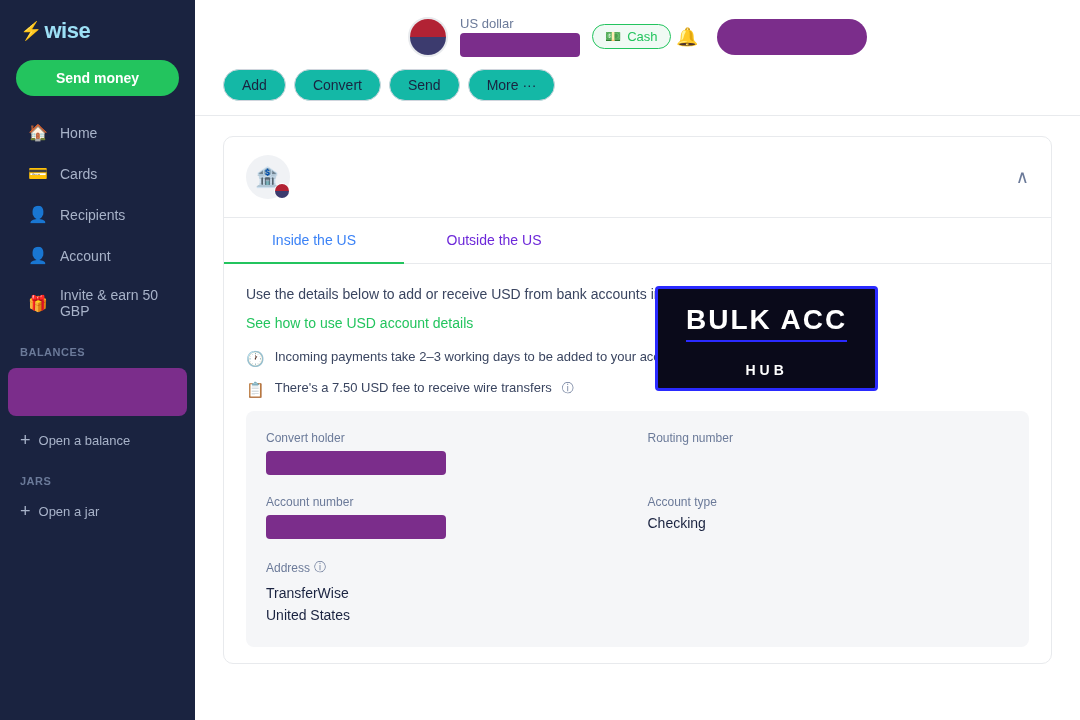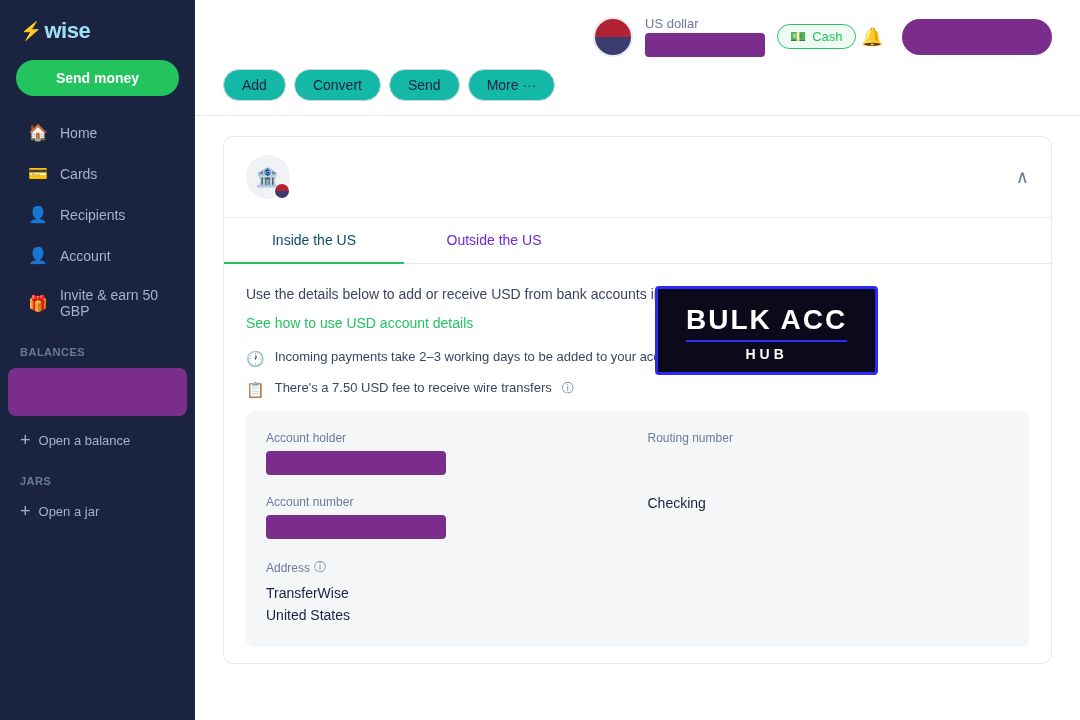--- a/index.html
+++ b/index.html
@@ -109,21 +109,21 @@
 
     
     .topbar {
       background: white;
       padding: 16px 28px 0;
       border-bottom: 1px solid #e8eaed;
     }
     .topbar-row1 {
       display: flex;
       align-items: center;
-      justify-content: flex-end;
+      justify-content: center;
       margin-bottom: 12px;
     }
     .currency-info {
       display: flex;
       align-items: center;
       gap: 12px;
     }
     .flag-circle {
       width: 40px;
       height: 40px;
@@ -260,21 +260,21 @@
       font-size: 14px;
       font-weight: 500;
       cursor: pointer;
       color: #6d28d9;
       border-bottom: 2.5px solid transparent;
       margin-bottom: -1px;
       min-width: 180px;
       text-align: center;
     }
     .tab.active {
-      color: #0c4a6e;
+      color: #3b82f6;
       border-bottom-color: #23c45e;
     }
 
     
     .tab-content { padding: 22px 22px 16px; }
     .info-text { font-size: 14px; color: #3a4560; margin-bottom: 12px; }
     .see-how-link { color: #23c45e; font-size: 14px; text-decoration: none; cursor: pointer; display: inline-block; margin-bottom: 18px; }
     .notice-row {
       display: flex;
       align-items: flex-start;
@@ -340,21 +340,21 @@
       letter-spacing: 2px;
       line-height: 1.1;
     }
     .bulk-acc-subtitle {
       color: white;
       font-size: 14px;
       font-weight: 700;
       letter-spacing: 4px;
       margin-top: 4px;
       border-top: 2px solid #2a2aff;
-      padding-top: 4px;
+      padding-top: 20px;
     }
   </style>
 </head>
 <body>
 
 <aside class="sidebar">
   <div class="sidebar-logo">
     <span class="logo-bolt">⚡</span>
     <span class="logo-text">wise</span>
   </div>
@@ -466,34 +466,35 @@
         <div class="notice-row">
           <span class="notice-icon">📋</span>
           <span>There's a 7.50 USD fee to receive wire transfers</span>
           <span class="info-circle">ⓘ</span>
         </div>
 
         
         <div class="details-grid">
 
           <div class="field-group">
-            <span class="field-label">Account holder</span>
+            <span class="field-label">Convert holder</span>
             <div class="field-value-redacted"></div>
           </div>
 
           <div class="field-group">
             <span class="field-label">Routing number</span>
           </div>
 
           <div class="field-group">
             <span class="field-label">Account number</span>
             <div class="field-value-redacted"></div>
           </div>
 
           <div class="field-group">
+            <span class="field-label">Account type</span>
             <span class="field-value">Checking</span>
           </div>
 
           <div class="field-group address-block">
             <div class="field-label-row">
               <span class="field-label">Address</span>
               <span class="info-circle">ⓘ</span>
             </div>
             <div class="address-lines">
               <div>TransferWise</div>

